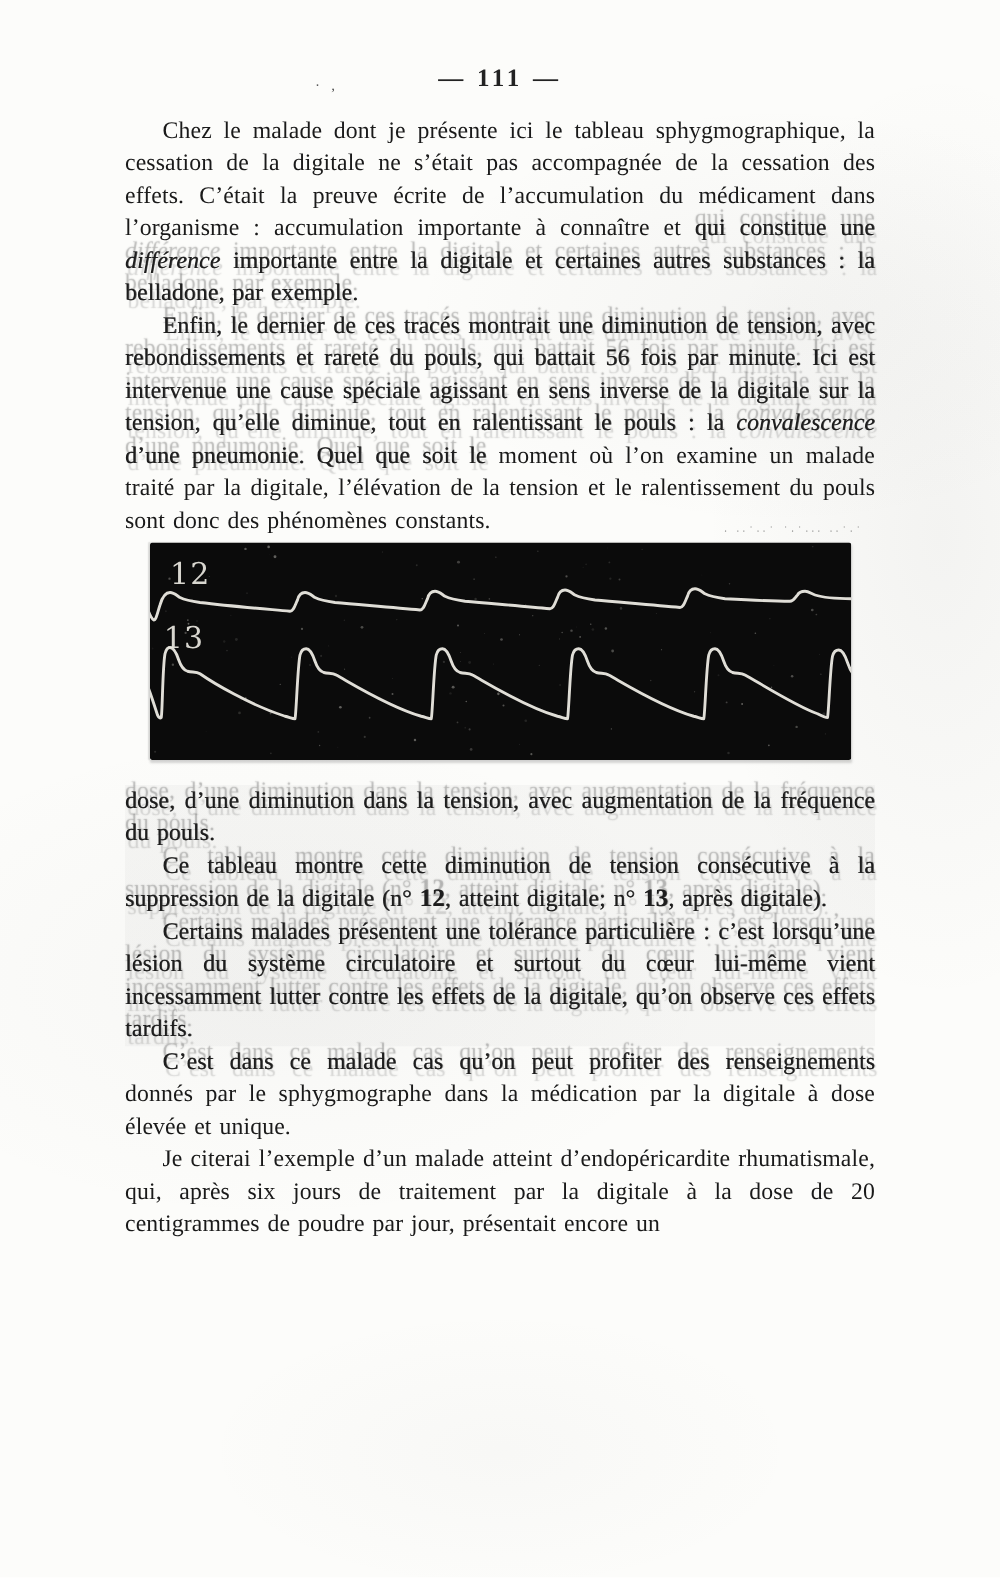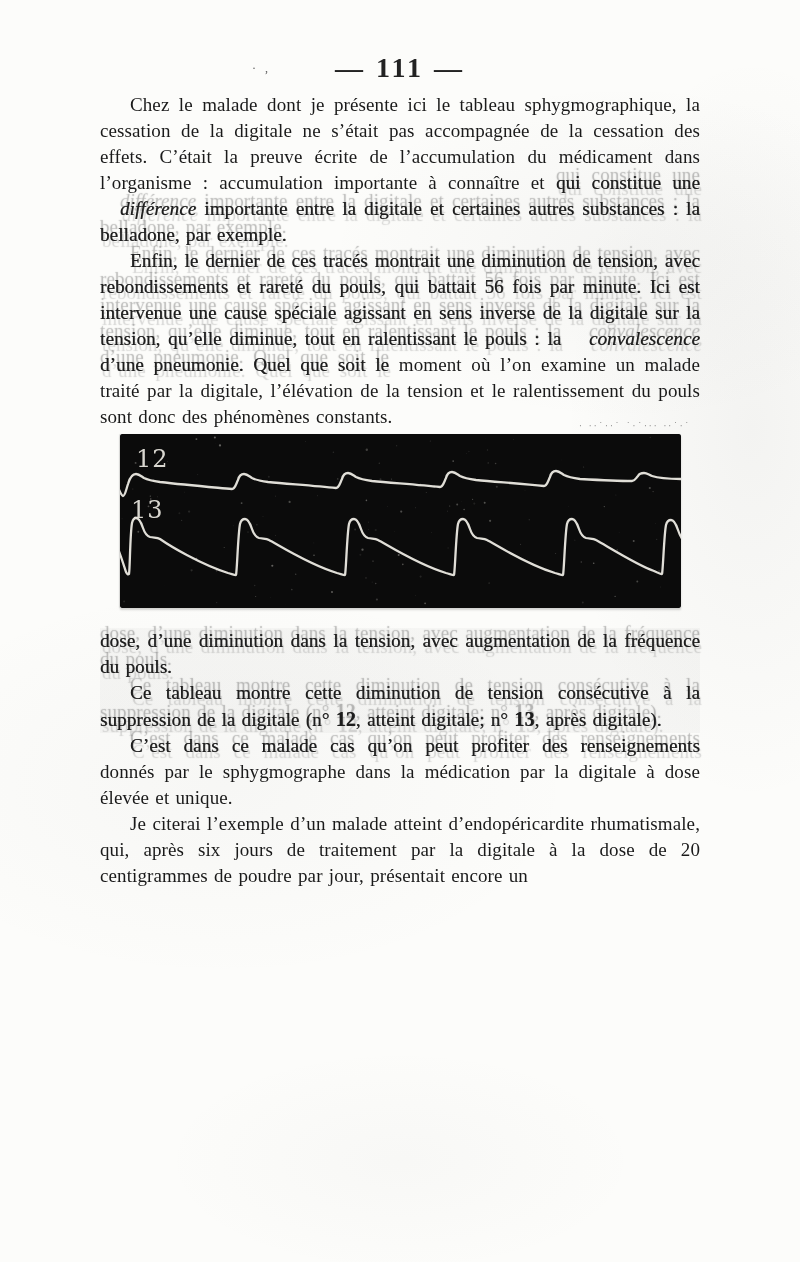--- a/index.html
+++ b/index.html
@@ -20,21 +20,21 @@
     position:absolute; inset:0; pointer-events:none;
     background:
       radial-gradient(ellipse 420px 240px at 78% 20%, rgba(110,110,110,0.05), transparent 70%),
       radial-gradient(ellipse 260px 520px at 94% 34%, rgba(100,100,100,0.06), transparent 72%),
       radial-gradient(ellipse 500px 280px at 28% 62%, rgba(120,120,120,0.04), transparent 70%),
       radial-gradient(ellipse 340px 160px at 50% 92%, rgba(120,120,120,0.03), transparent 70%);
   }
   .header { position:relative; height:26px; margin-bottom:14px; text-align:center; }
   .page-number {
     display:inline-block;
-    font-size:28px;
+    font-size:20px;
     letter-spacing:3px;
     font-weight:bold;
     color:#222;
   }
   .header-marks {
     position:absolute; left:152px; top:9px;
     font-size:12px; color:#5a5a5a; letter-spacing:3px;
   }
   .text-block { position:relative; }
   p {
@@ -49,21 +49,21 @@
   p.no-indent { text-indent:0;margin-top:20px; }
   p.hazy { background: linear-gradient(rgba(120,120,120,0.05), rgba(120,120,120,0.05)); }
   .ghost {
     font-weight:400;
     color:#1d1d1d;
     text-shadow:
       0 -8px 1px rgba(72,72,72,0.38),
       2px 6px 1px rgba(84,84,84,0.22),
       0.5px 0 0 rgba(10,10,10,0.65);
   }
-  .italic { font-style:italic;margin-left:20px; }
+  .italic { font-style:italic; }
   .fignum { font-weight:700; font-size:20px; }
   .figure-wrap {
     position:relative;
     width:561px;
     margin:4px 0 16px 20px;
   }
   .artifact {
     position:absolute; top:-13px; right:-10px;
     font-size:9px; letter-spacing:2px;
     color: rgba(70,70,70,0.55);
@@ -247,20 +247,21 @@
         <text class="trace-label" x="11" y="84">13</text>
         <path class="pulse-path" stroke="#e9e7e0" d="M -3 50 C -1 56 1 61 3 62 C 5 62 6 56 8 50 C 10 43 13 40 16 40 C 19 40 21 42 24 44 C 28 46 33 47 40 48 C 65 51 90 53 112 55 C 115 55 116 50 118 46 C 119 42 121 40 124 40 C 127 40 129 42 132 44 C 136 46 141 47 148 48 C 170 50 196 52 216 54 C 219 54 220 49 222 45 C 223 41 225 39 228 39 C 231 39 233 41 236 43 C 240 45 245 46 252 47 C 274 49 300 51 320 53 C 323 53 324 48 326 44 C 327 40 329 38 332 38 C 335 38 337 40 340 42 C 344 44 349 45 356 46 C 378 48 404 50 424 52 C 427 52 428 47 430 43 C 431 39 433 37 436 37 C 439 37 441 39 444 41 C 448 43 453 44 460 45 C 478 46 498 47 512 47 C 515 47 516 44 518 42 C 519 40 521 39 524 39 C 527 39 529 41 532 42 C 538 44 550 45 564 45"></path>
         <path class="pulse-path" stroke="#e9e7e0" d="M -3 112 C 1 122 4 132 6 138 C 7 140 8 141 9 140 C 10 135 10 100 12 89 C 13 85 14 84 16 84 C 19 84 21 88 23 94 C 25 100 27 102 30 103 C 34 104 37 103 40 105 C 50 112 80 130 108 139 C 112 140 114 141 116 141 C 117 138 118 100 120 90 C 121 86 123 85 125 85 C 128 85 130 89 132 95 C 134 101 136 103 139 104 C 143 105 146 104 149 106 C 160 112 190 131 217 139 C 221 140 223 141 225 141 C 226 138 227 100 229 90 C 230 86 232 85 234 85 C 237 85 239 89 241 95 C 243 101 245 103 248 104 C 252 105 255 104 258 106 C 269 112 299 131 326 139 C 330 140 332 141 334 141 C 335 138 336 100 338 90 C 339 86 341 85 343 85 C 346 85 348 89 350 95 C 352 101 354 103 357 104 C 361 105 364 104 367 106 C 378 112 408 131 435 139 C 439 140 441 141 443 141 C 444 138 445 100 447 90 C 448 86 450 85 452 85 C 455 85 457 89 459 95 C 461 101 463 103 466 104 C 470 105 473 104 476 106 C 487 112 517 131 534 137 C 538 139 540 140 542 140 C 543 137 544 101 546 91 C 547 87 549 86 551 86 C 554 86 556 90 558 96 C 560 102 561 104 564 107"></path>
       </svg>
     </div>
 
     <p class="no-indent hazy"><span class="ghost">dose, d’une diminution dans la tension, avec augmentation de la fréquence du pouls.</span></p>
 
     <p class="hazy"><span class="ghost">Ce tableau montre cette diminution de tension consécutive à la suppression de la digitale (n° </span><span class="ghost fignum">12</span><span class="ghost">, atteint digitale; n° </span><span class="ghost fignum">13</span><span class="ghost">, après digitale).</span></p>
 
+    <p class="hazy"><span class="ghost">Certains malades présentent une tolérance particulière : c’est lorsqu’une lésion du système circulatoire et surtout du cœur lui-même vient incessamment lutter contre les effets de la digitale, qu’on observe ces effets tardifs.</span></p>
 
     <p><span class="ghost">C’est dans ce malade cas qu’on peut profiter des renseignements </span><span>donnés par le sphygmographe dans la médication par la digitale à dose élevée et unique.</span></p>
 
 
     <p><span>Je citerai l’exemple d’un malade atteint d’endopéricardite rhumatismale, qui, après six jours de traitement par la digitale à la dose de 20 centigrammes de poudre par jour, présentait encore un</span></p>
 
   </div>
 </div>
 
 </body></html>

